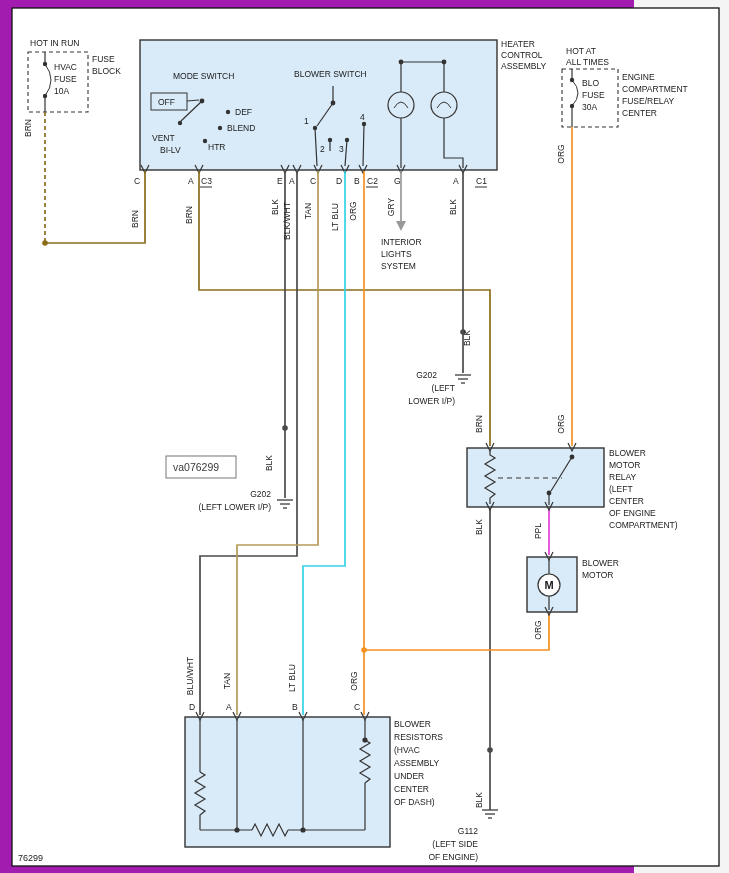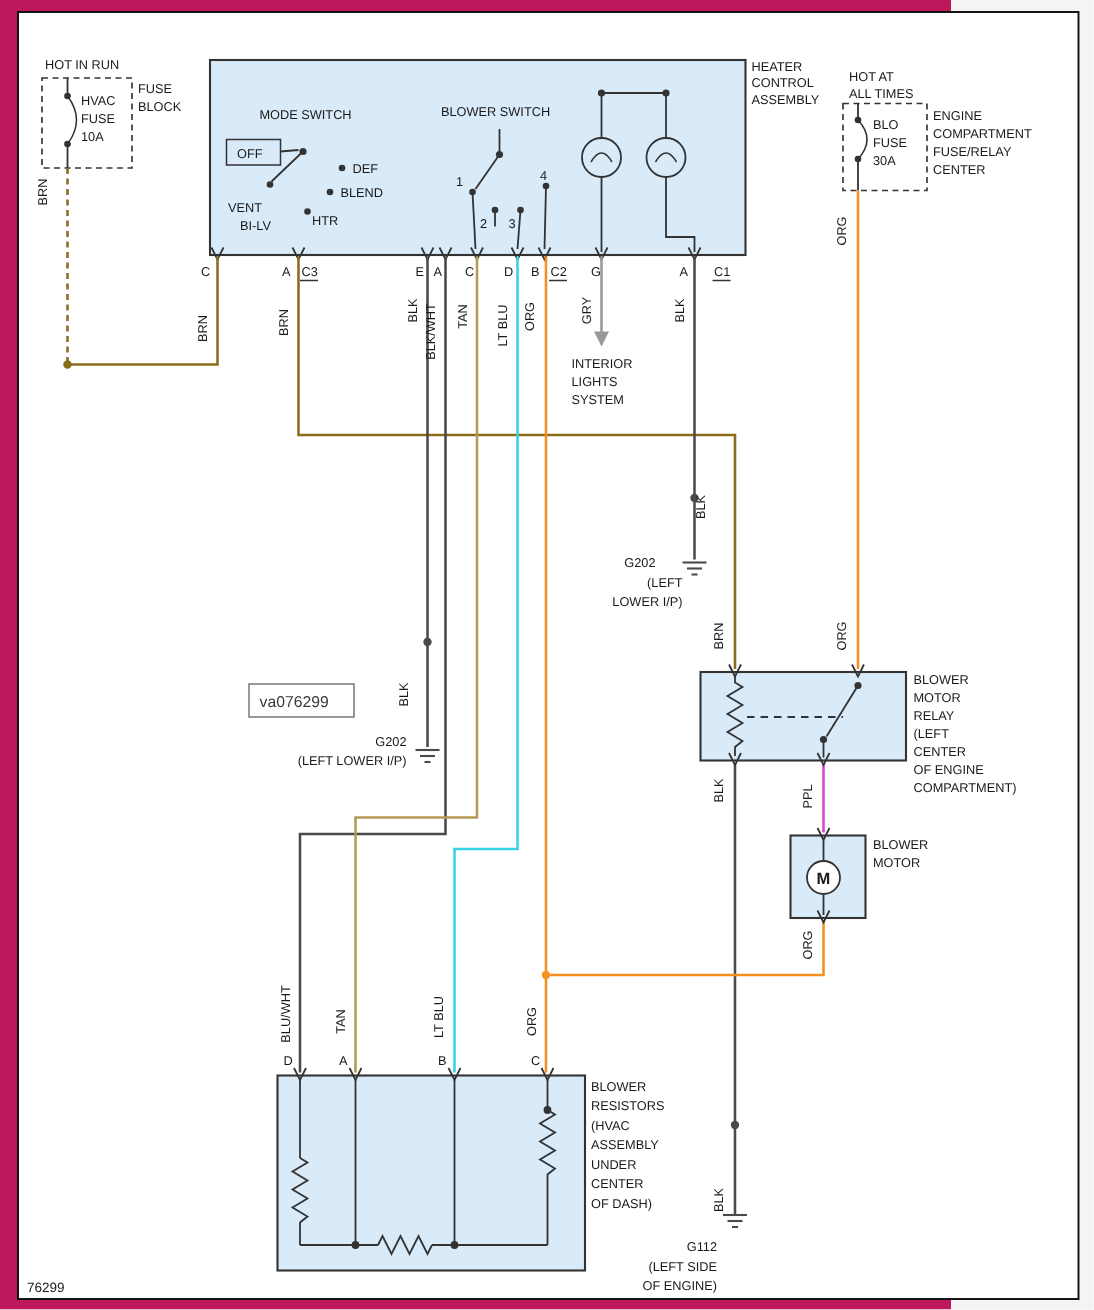--- a/index.html
+++ b/index.html
@@ -1,16 +1,16 @@
 <!DOCTYPE html>
 <html><head>
 <meta charset="utf-8">
 <style>
   html,body{margin:0;padding:0;background:#f4f4f4;}
-  .stage{width:634px;height:873px;position:relative;background:#be185d;}
+  .stage{width:634px;height:873px;position:relative;background:#a21caf;}
   svg{display:block;}
   text{font-family:"Liberation Sans","DejaVu Sans",sans-serif;font-size:8.5px;fill:#1a1a1a;}
   .big{font-size:10.5px;fill:#3a3a3a;}
   .m{font-size:11px;font-weight:bold;}
   .num{font-size:9px;}
   .ln{stroke:#333;stroke-width:1.2;fill:none;}
   .thin{stroke:#333;stroke-width:1;fill:none;}
   .box{stroke:#333;stroke-width:1.4;}
   .boxd{stroke:#333;stroke-width:1.1;fill:#ffffff;}
   .dash{stroke-dasharray:4 3;}

